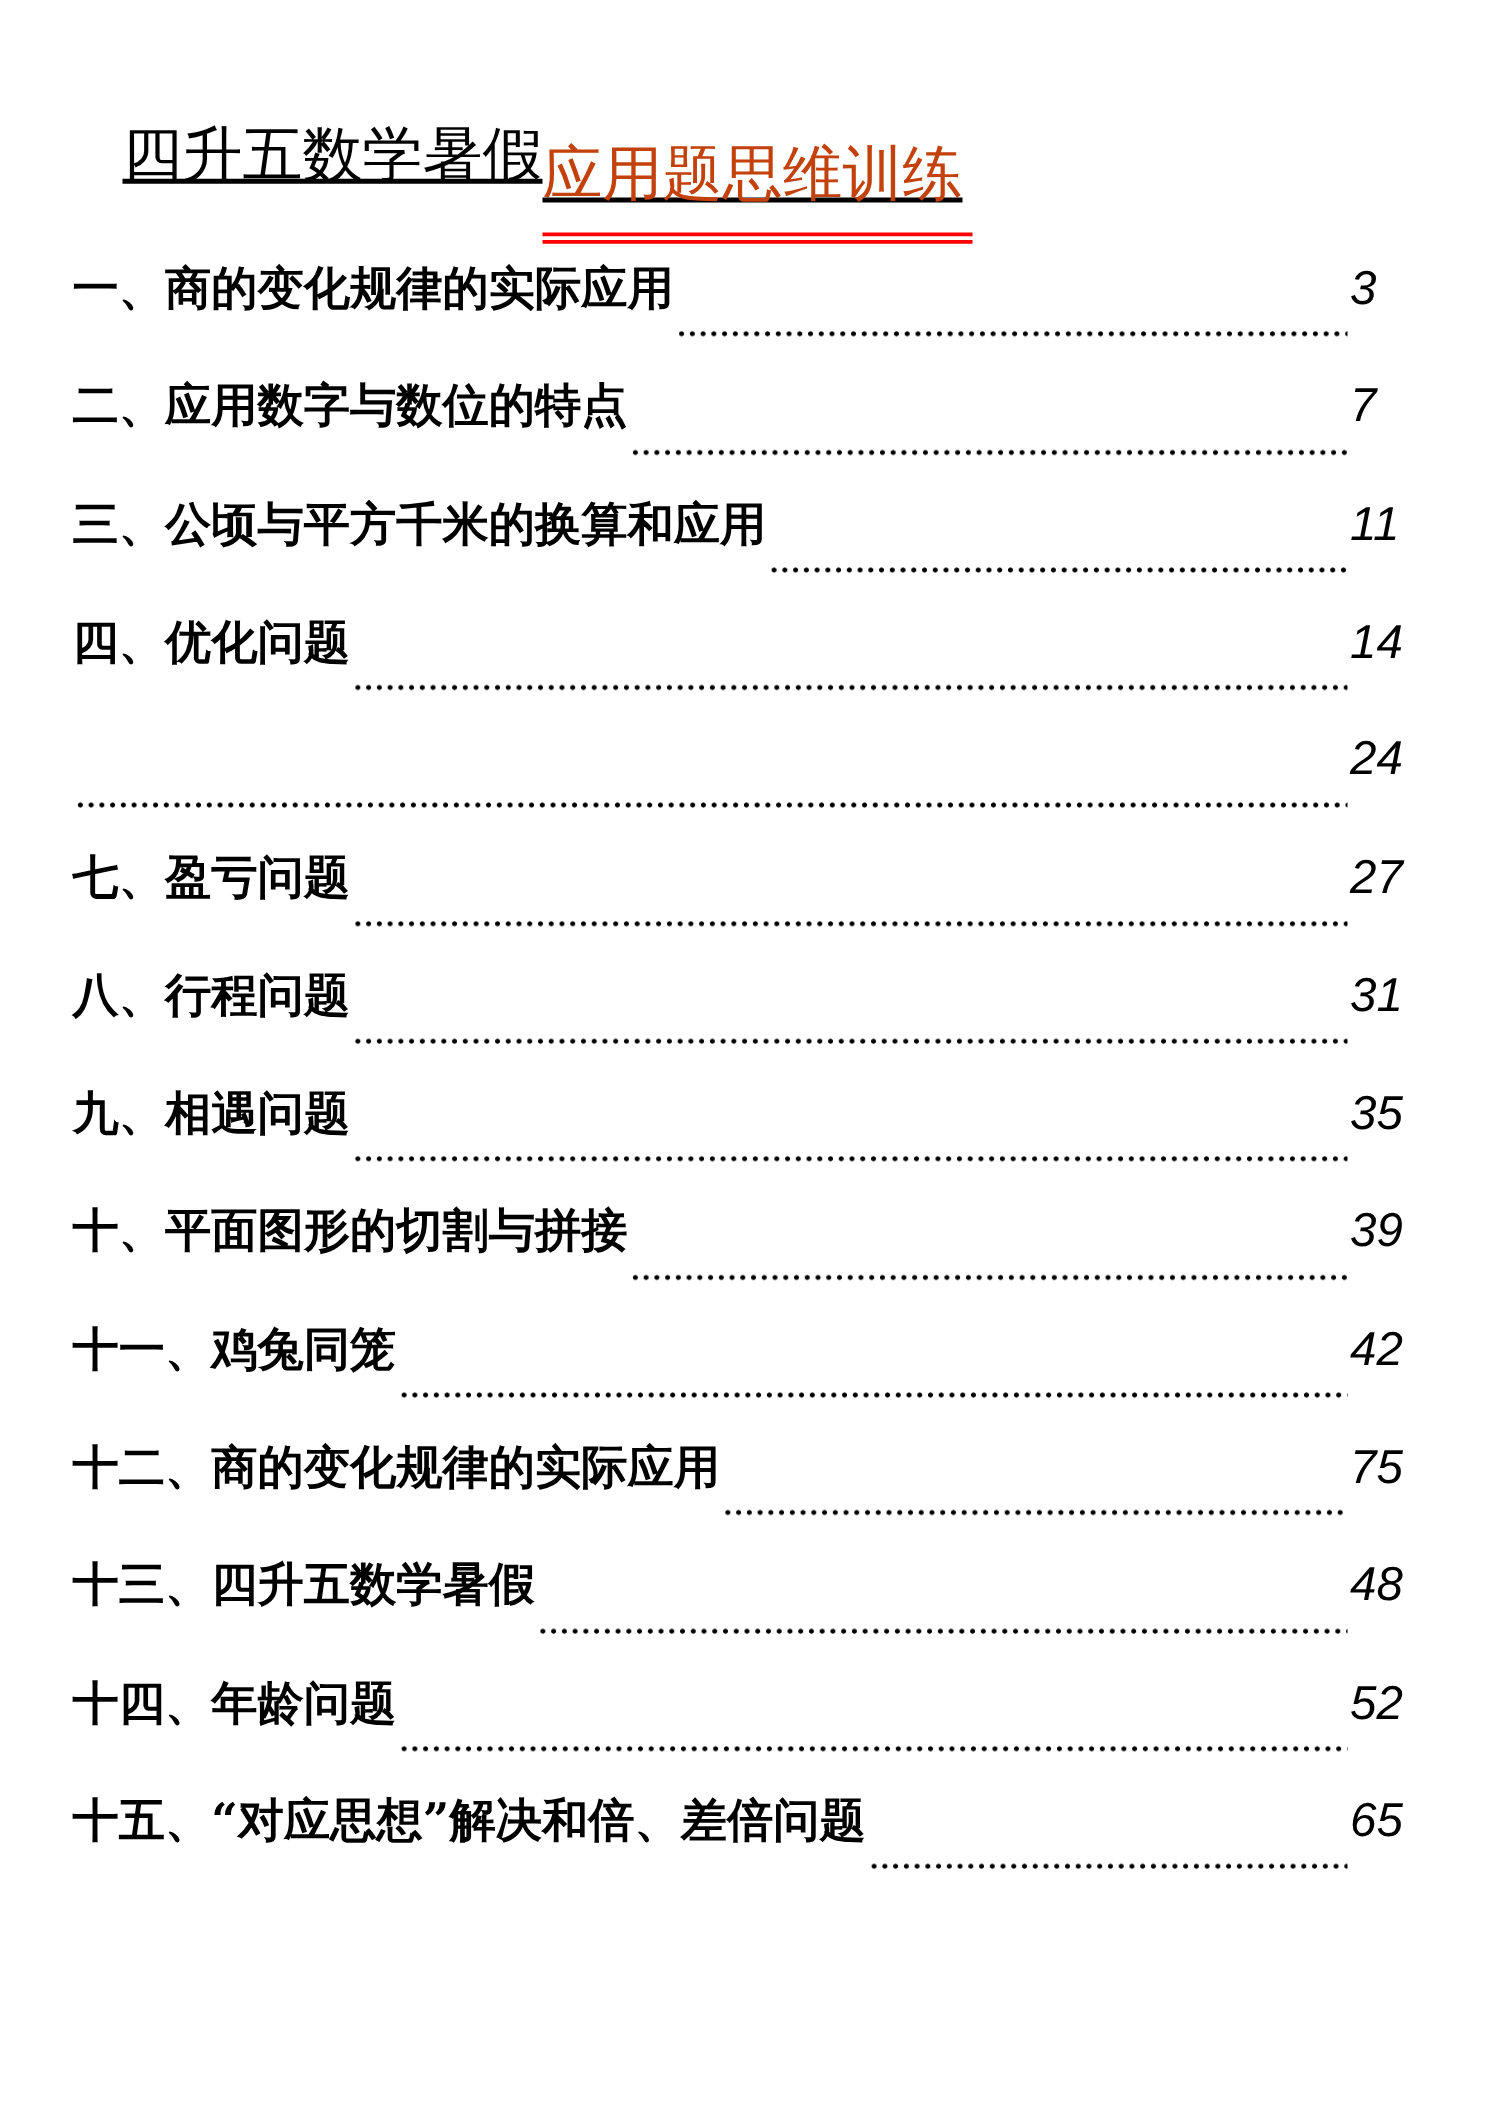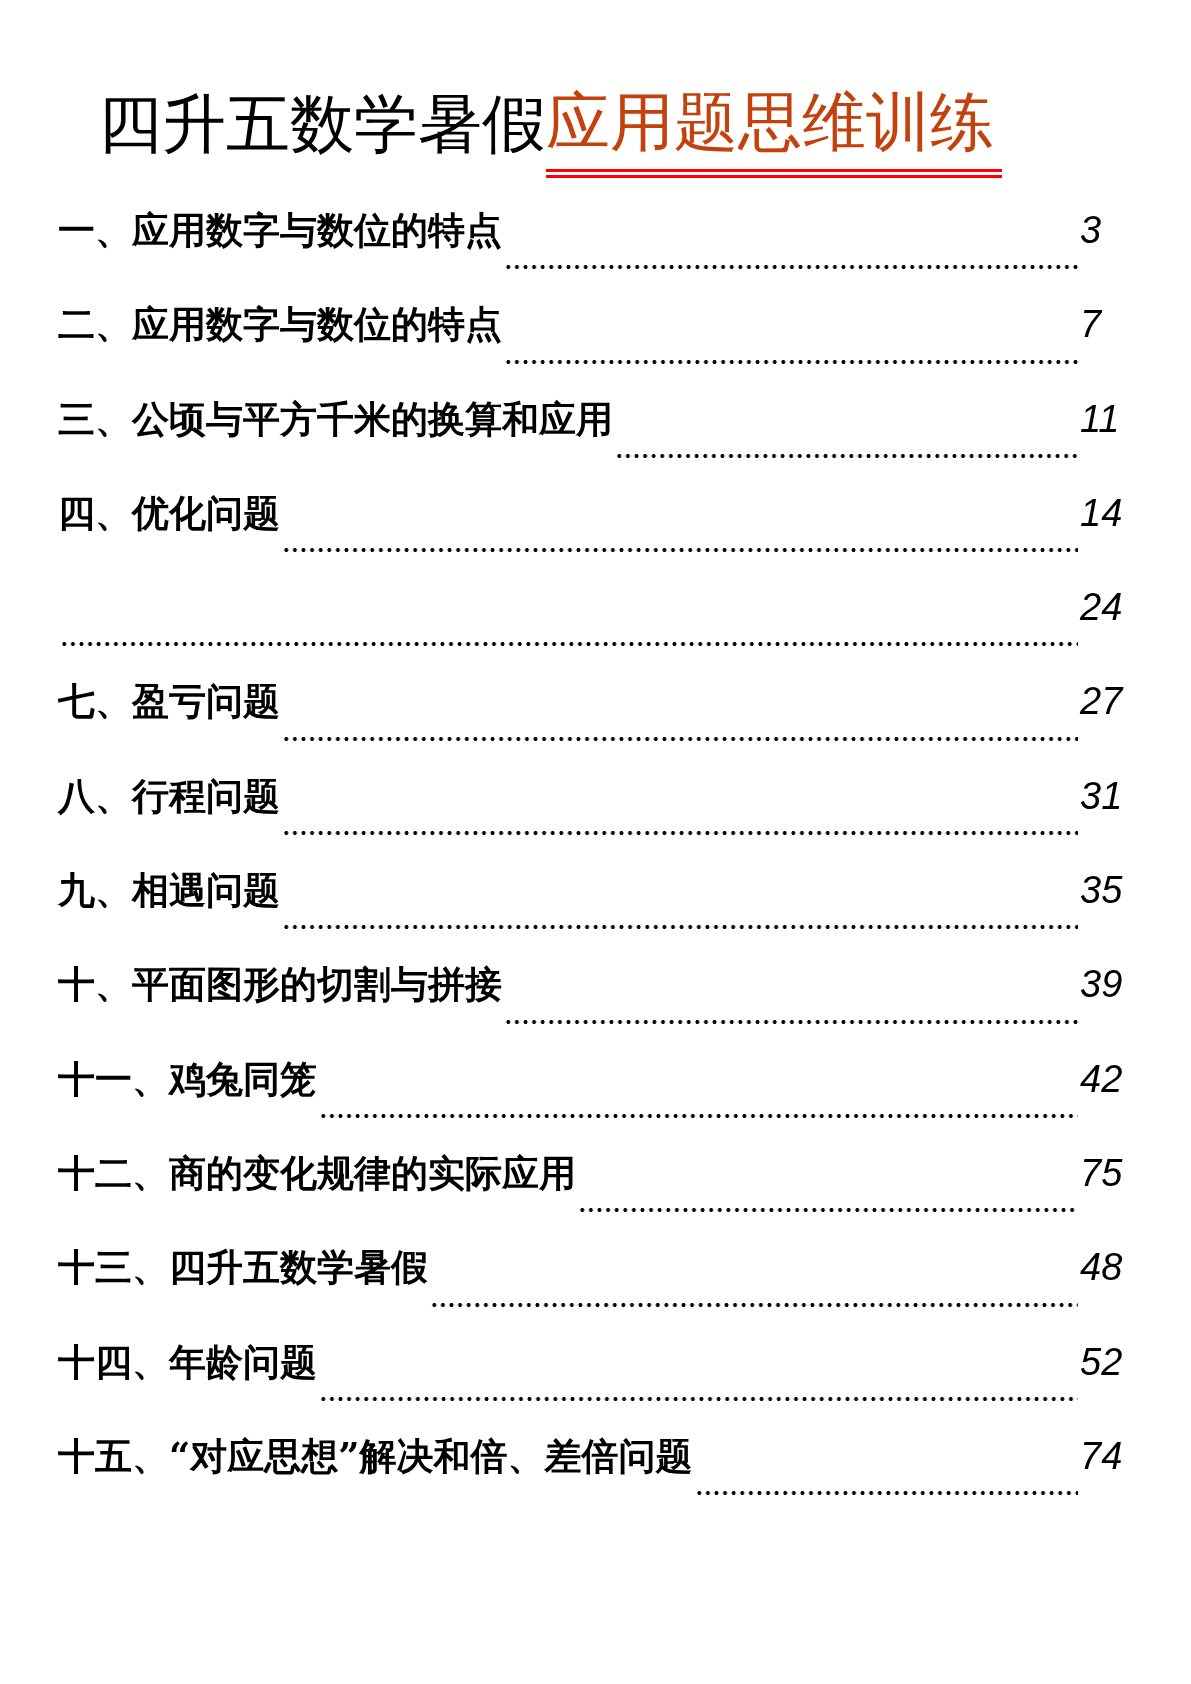--- a/index.html
+++ b/index.html
@@ -14,26 +14,27 @@
       overflow: hidden;
       font-family: "DejaVu Serif", "Liberation Serif", serif;
       color: #000000;
     }
     .title {
       position: absolute;
       left: 98px;
       top: 84px;
       height: 80px;
       display: flex;
-      align-items: flex-end;
+      align-items: flex-start;
       font-family: "DejaVu Serif", "Liberation Serif", serif;
-      font-size: 64px;
+      font-size: 48px;
       line-height: 80px;
       white-space: nowrap;
       letter-spacing: 0px;
+      text-decoration: underline;
     }
     .title-black {
       color: #000000;
     }
     .title-red {
       color: #c2410c;
       position: relative;
       padding-bottom: 2px;
       margin-top: 15px;
     }
@@ -94,21 +95,21 @@
 </head>
 <body>
 
 <div class="title">
   <span class="title-black">四升五数学暑假</span>
     <span class="title-red">应用题思维训练</span>
 </div>
 
 <div class="toc">
   <div class="toc-row">
-    <span class="toc-label">一、应用数字与数位的特点</span>
+    <span class="toc-label">一、商的变化规律的实际应用</span>
     <span class="toc-leader"></span>
     <span class="toc-page">3</span>
   </div>
   <div class="toc-row">
     <span class="toc-label">二、应用数字与数位的特点</span>
     <span class="toc-leader"></span>
     <span class="toc-page">7</span>
   </div>
   <div class="toc-row">
     <span class="toc-label">三、公顷与平方千米的换算和应用</span>
@@ -160,15 +161,15 @@
     <span class="toc-page">48</span>
   </div>
   <div class="toc-row">
     <span class="toc-label">十四、年龄问题</span>
     <span class="toc-leader"></span>
     <span class="toc-page">52</span>
   </div>
   <div class="toc-row">
     <span class="toc-label">十五、“对应思想”解决和倍、差倍问题</span>
     <span class="toc-leader"></span>
-    <span class="toc-page">74</span>
+    <span class="toc-page">65</span>
   </div>
 </div>
 
 </body></html>

